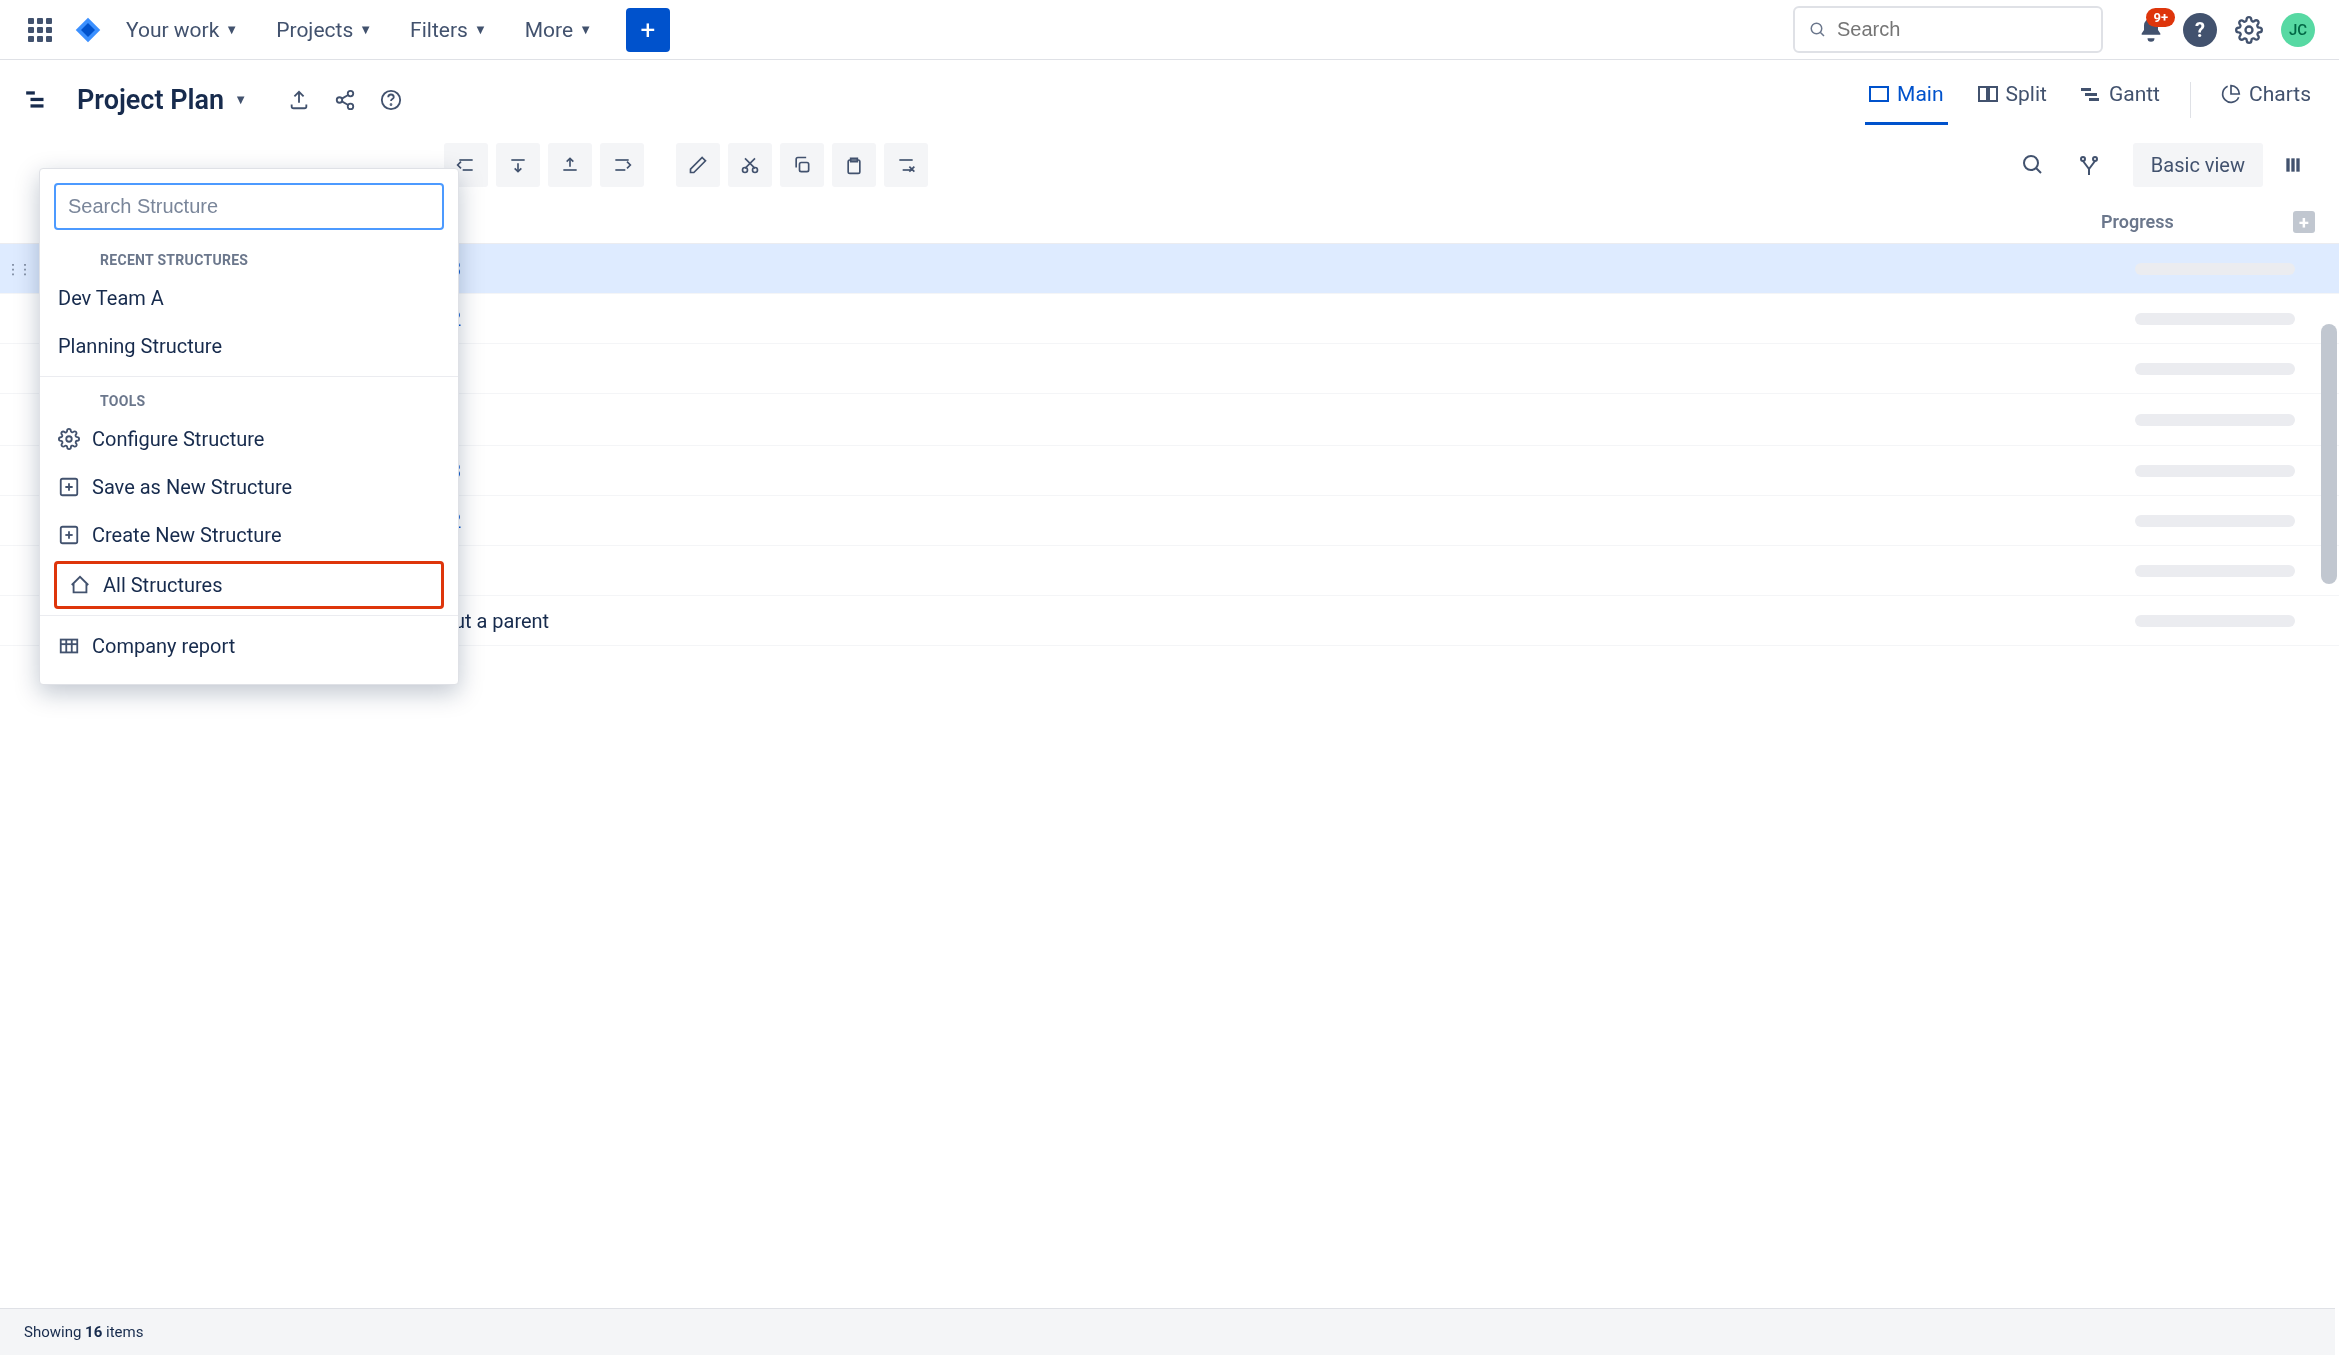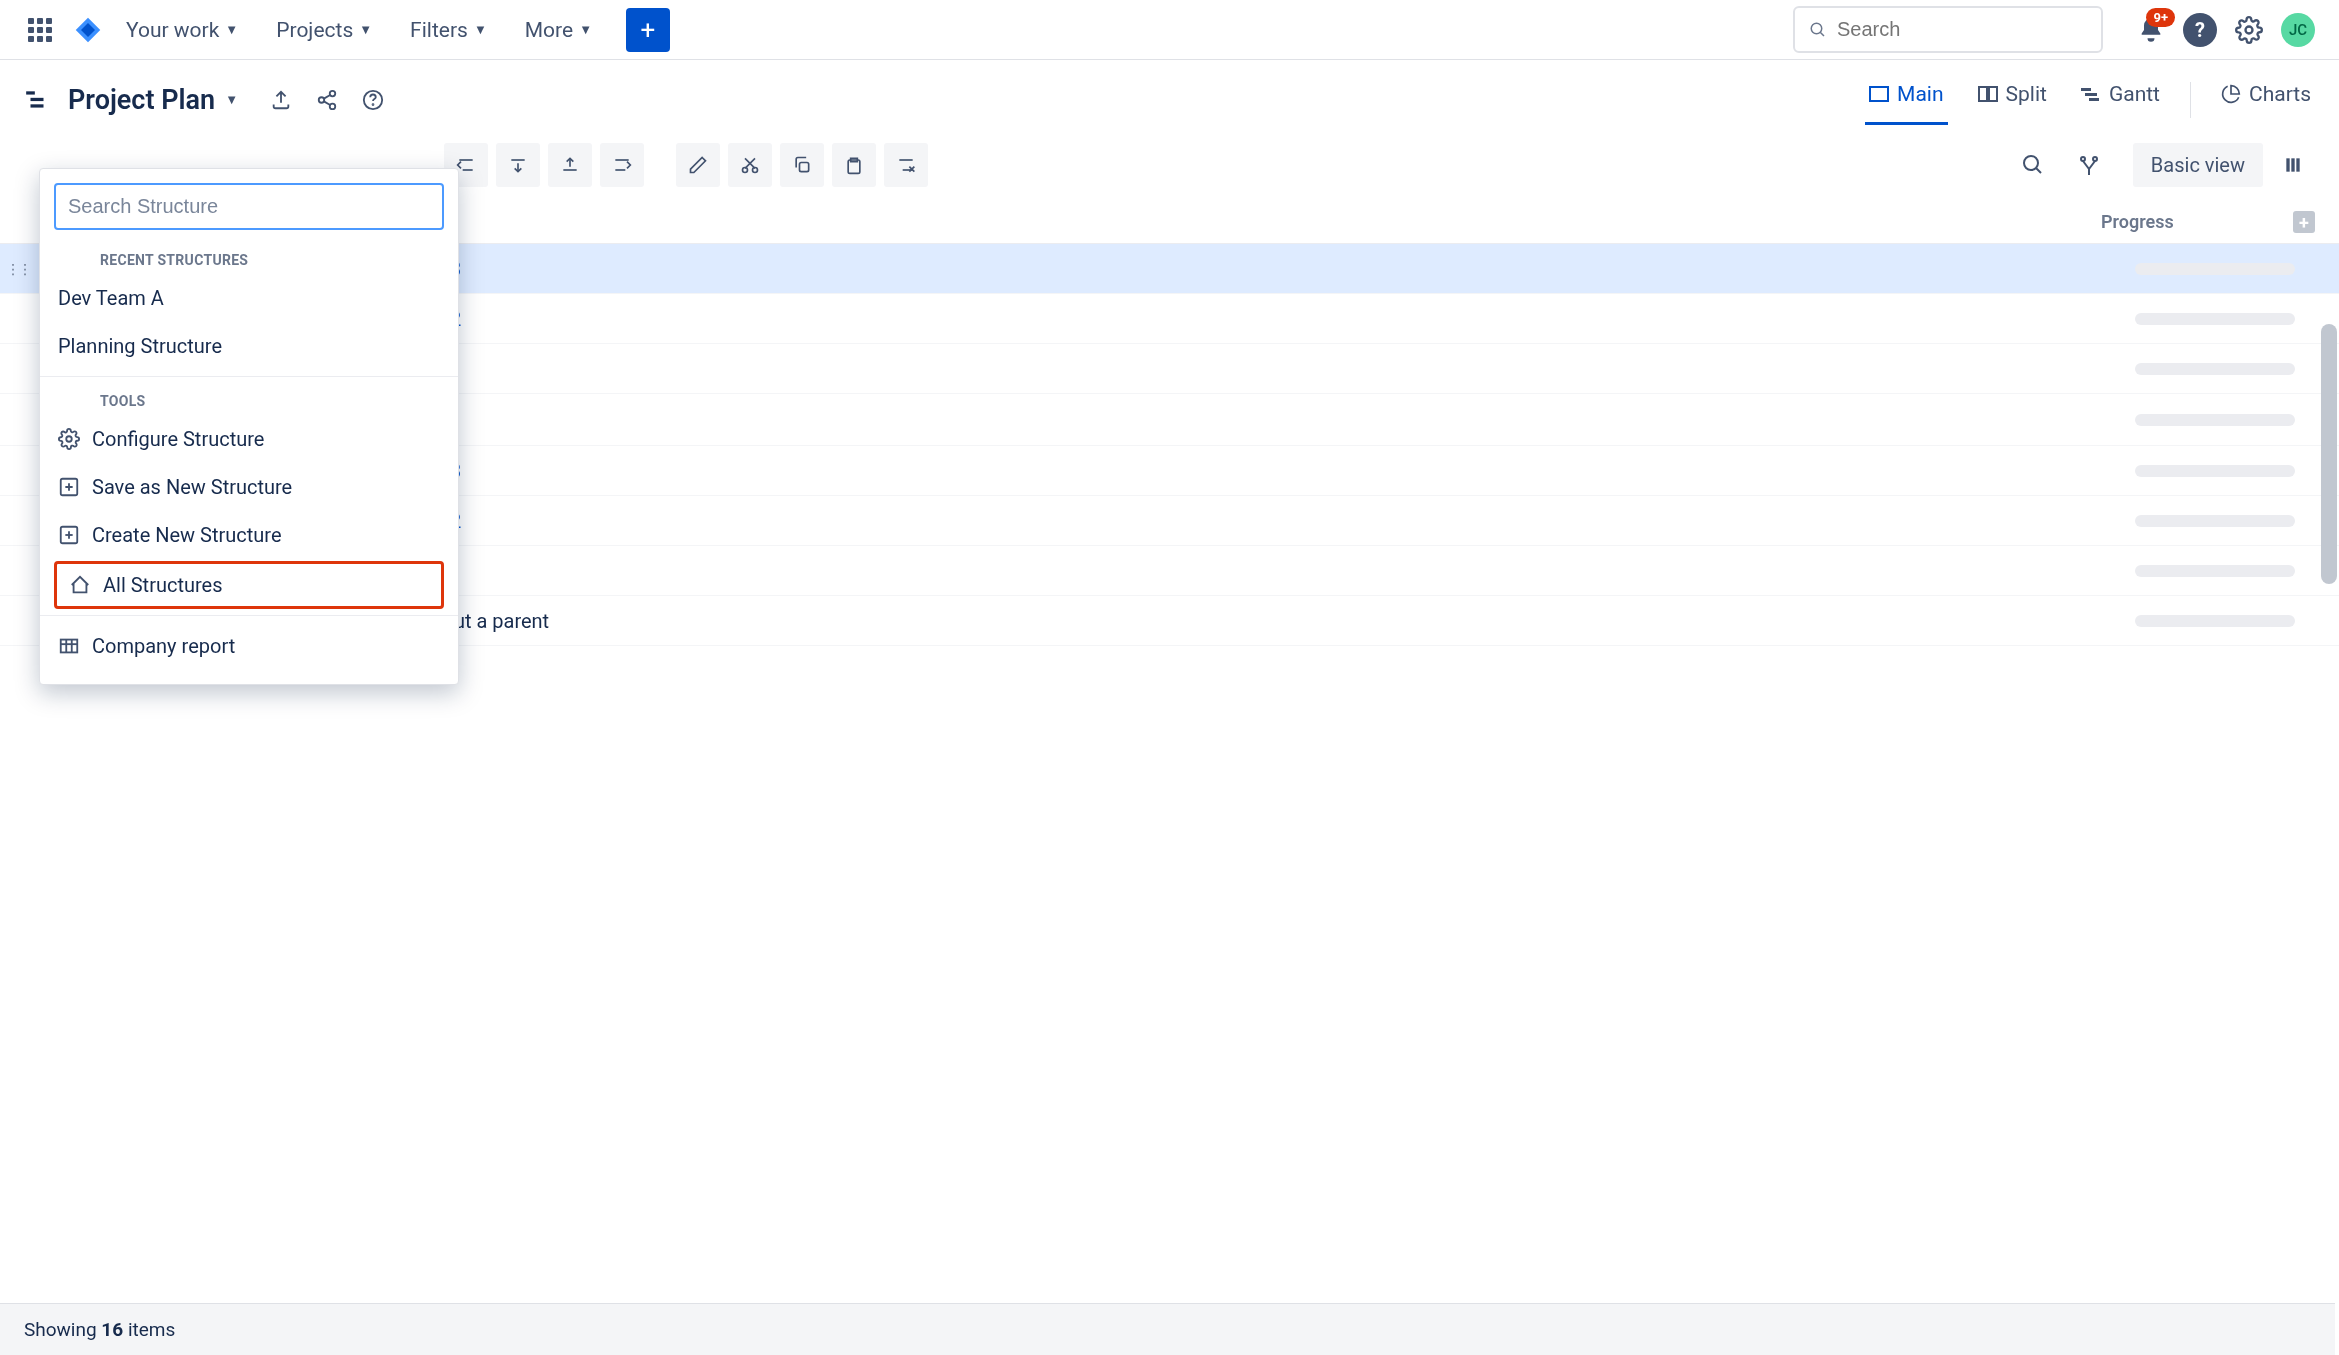--- a/index.html
+++ b/index.html
@@ -18,21 +18,21 @@
 .search-box { display: flex; align-items: center; gap: 10px; border: 2px solid #dfe1e6; border-radius: 6px; padding: 10px 14px; width: 310px; cursor: text; }
 .search-box input { border: none; outline: none; font-size: 20px; color: #6b778c; width: 100%; }
 .nav-icons { display: flex; gap: 18px; align-items: center; margin-left: 16px; }
 .notif-wrap { position: relative; }
 .notif-badge { position: absolute; top: -8px; right: -10px; background: #de350b; color: #fff; border-radius: 10px; font-size: 13px; font-weight: 700; padding: 2px 7px; }
 .icon-circle { width: 34px; height: 34px; border-radius: 50%; display: flex; align-items: center; justify-content: center; }
 .help-icon { background: #42526e; color: #fff; font-size: 20px; font-weight: 700; }
 .avatar { background: #57d9a3; color: #006644; font-size: 15px; font-weight: 500; }
 
 
-.subheader { display: flex; align-items: center; padding: 14px 24px 18px; gap: 18px; }
+.subheader { display: flex; align-items: center; padding: 14px 24px 18px; gap: 27px; }
 .structure-title-wrap { display: flex; align-items: center; gap: 10px; cursor: pointer; }
 .structure-title { font-size: 27px; font-weight: 600; color: #172b4d; }
 .sub-icons { display: flex; gap: 24px; margin-left: 14px; }
 .sub-icon { color: #42526e; cursor: pointer; }
 .view-tabs { display: flex; gap: 26px; align-items: center; }
 .view-tab { display: flex; align-items: center; gap: 8px; font-size: 21px; color: #42526e; cursor: pointer; padding: 8px 4px 16px; border-bottom: 3px solid transparent; }
 .view-tab.active { color: #0052cc; border-bottom-color: #0052cc; }
 .vsep { width: 1px; height: 36px; background: #dfe1e6; }
 
 
@@ -61,21 +61,21 @@
 .row { display: flex; align-items: center; padding: 12px 24px 12px 0; border-bottom: 1px solid #f4f5f7; font-size: 20px; min-height: 50px; position: relative; }
 .row.selected { background: #deebff; }
 .row.selected::before { content: "⋮⋮"; position: absolute; left: 6px; color: #6b778c; font-size: 14px; letter-spacing: -2px; }
 .row-content { display: flex; align-items: center; gap: 10px; padding-left: 450px; }
 .row-key { color: #0052cc; }
 .progress-bar { margin-left: auto; width: 160px; height: 12px; background: #ebecf0; border-radius: 6px; margin-right: 20px; }
 .folder-row { padding-left: 290px; }
 .folder-icon { color: #2684ff; }
 
 
-.footer { position: fixed; bottom: 0; left: 0; right: 4px; background: #f4f5f7; padding: 14px 24px; font-size: 19px; border-top: 1px solid #dfe1e6; }
+.footer { position: fixed; bottom: 0; left: 0; right: 4px; background: #f4f5f7; padding: 14px 24px; font-size: 15px; border-top: 1px solid #dfe1e6; }
 .footer b { font-weight: 700; }
 
 
 .scrollbar { position: absolute; right: 2px; top: 324px; width: 16px; height: 260px; background: #c1c7d0; border-radius: 8px; }
 
 svg { display: block; }
 </style>
 </head>
 <body>
 

